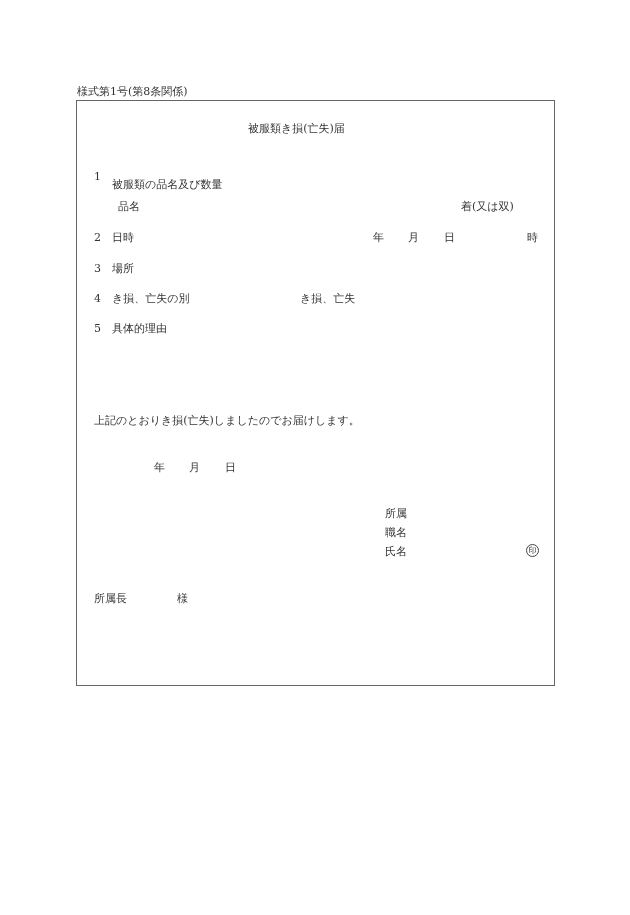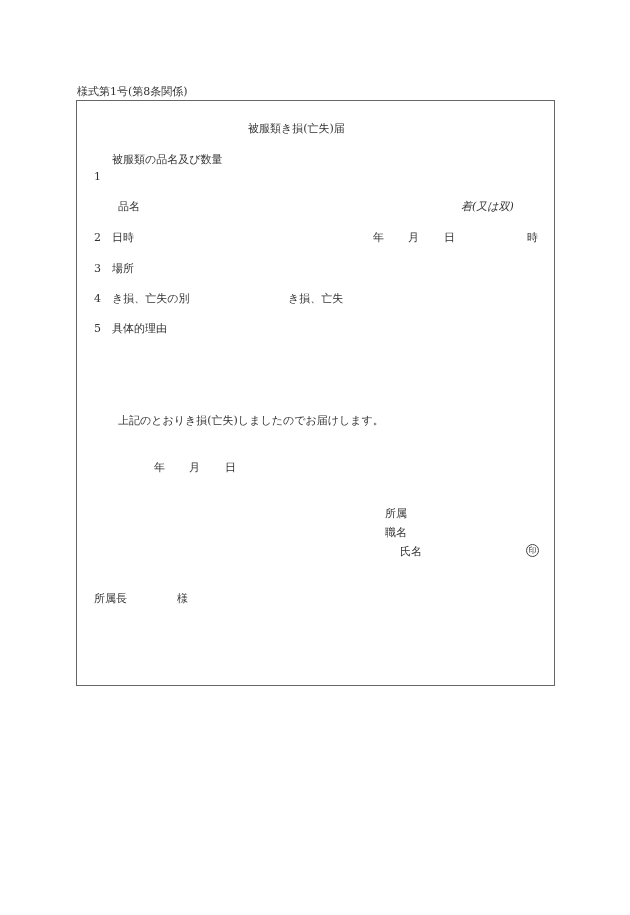--- a/index.html
+++ b/index.html
@@ -23,61 +23,61 @@
 <body>
 
 <div class="abs" style="left:77px; top:85px;">様式第1号(第8条関係)</div>
 
 <div class="form-box"></div>
 
 <div class="abs" style="left:248px; top:122px;">被服類き損(亡失)届</div>
 
 <div>
   <span class="abs" style="left:94px; top:170px;">1</span>
-  <span class="abs" style="left:112px; top:153px;">被服類の品名及び数量</span>
+  <span class="abs" style="left:112px; top:178px;">被服類の品名及び数量</span>
   <span class="abs" style="left:118px; top:200px;">品名</span>
-  <span class="abs" style="left:461px; top:200px;font-style:italic;">着(又は双)</span>
+  <span class="abs" style="left:461px; top:200px;">着(又は双)</span>
 </div>
 
 <div>
   <span class="abs" style="left:94px; top:231px;">2</span>
   <span class="abs" style="left:112px; top:231px;">日時</span>
   <span class="abs" style="left:373px; top:231px;">年</span>
   <span class="abs" style="left:408px; top:231px;">月</span>
   <span class="abs" style="left:444px; top:231px;">日</span>
   <span class="abs" style="left:527px; top:231px;">時</span>
 </div>
 
 <div>
   <span class="abs" style="left:94px; top:262px;">3</span>
   <span class="abs" style="left:112px; top:262px;font-family:Liberation Mono, monospace;">場所</span>
 </div>
 
 <div>
   <span class="abs" style="left:94px; top:292px;">4</span>
   <span class="abs" style="left:112px; top:292px;text-align:right;">き損、亡失の別</span>
-  <span class="abs" style="left:288px; top:292px;">き損、亡失</span>
+  <span class="abs" style="left:300px; top:292px;">き損、亡失</span>
 </div>
 
 <div>
   <span class="abs" style="left:94px; top:322px;">5</span>
   <span class="abs" style="left:112px; top:322px;">具体的理由</span>
 </div>
 
-<div class="abs" style="left:94px; top:414px;margin-left:24px;">上記のとおりき損(亡失)しましたのでお届けします。</div>
+<div class="abs" style="left:94px; top:414px;">上記のとおりき損(亡失)しましたのでお届けします。</div>
 
 <div>
   <span class="abs" style="left:154px; top:461px;">年</span>
   <span class="abs" style="left:189px; top:461px;">月</span>
   <span class="abs" style="left:225px; top:461px;">日</span>
 </div>
 
 <div>
   <span class="abs" style="left:385px; top:507px;">所属</span>
   <span class="abs" style="left:385px; top:526px;">職名</span>
-  <span class="abs" style="left:385px; top:545px;margin-left:15px;">氏名</span>
+  <span class="abs" style="left:385px; top:545px;">氏名</span>
   <span class="seal">印</span>
 </div>
 
 <div>
   <span class="abs" style="left:94px; top:592px;">所属長</span>
   <span class="abs" style="left:177px; top:592px;">様</span>
 </div>
 
 </body></html>

